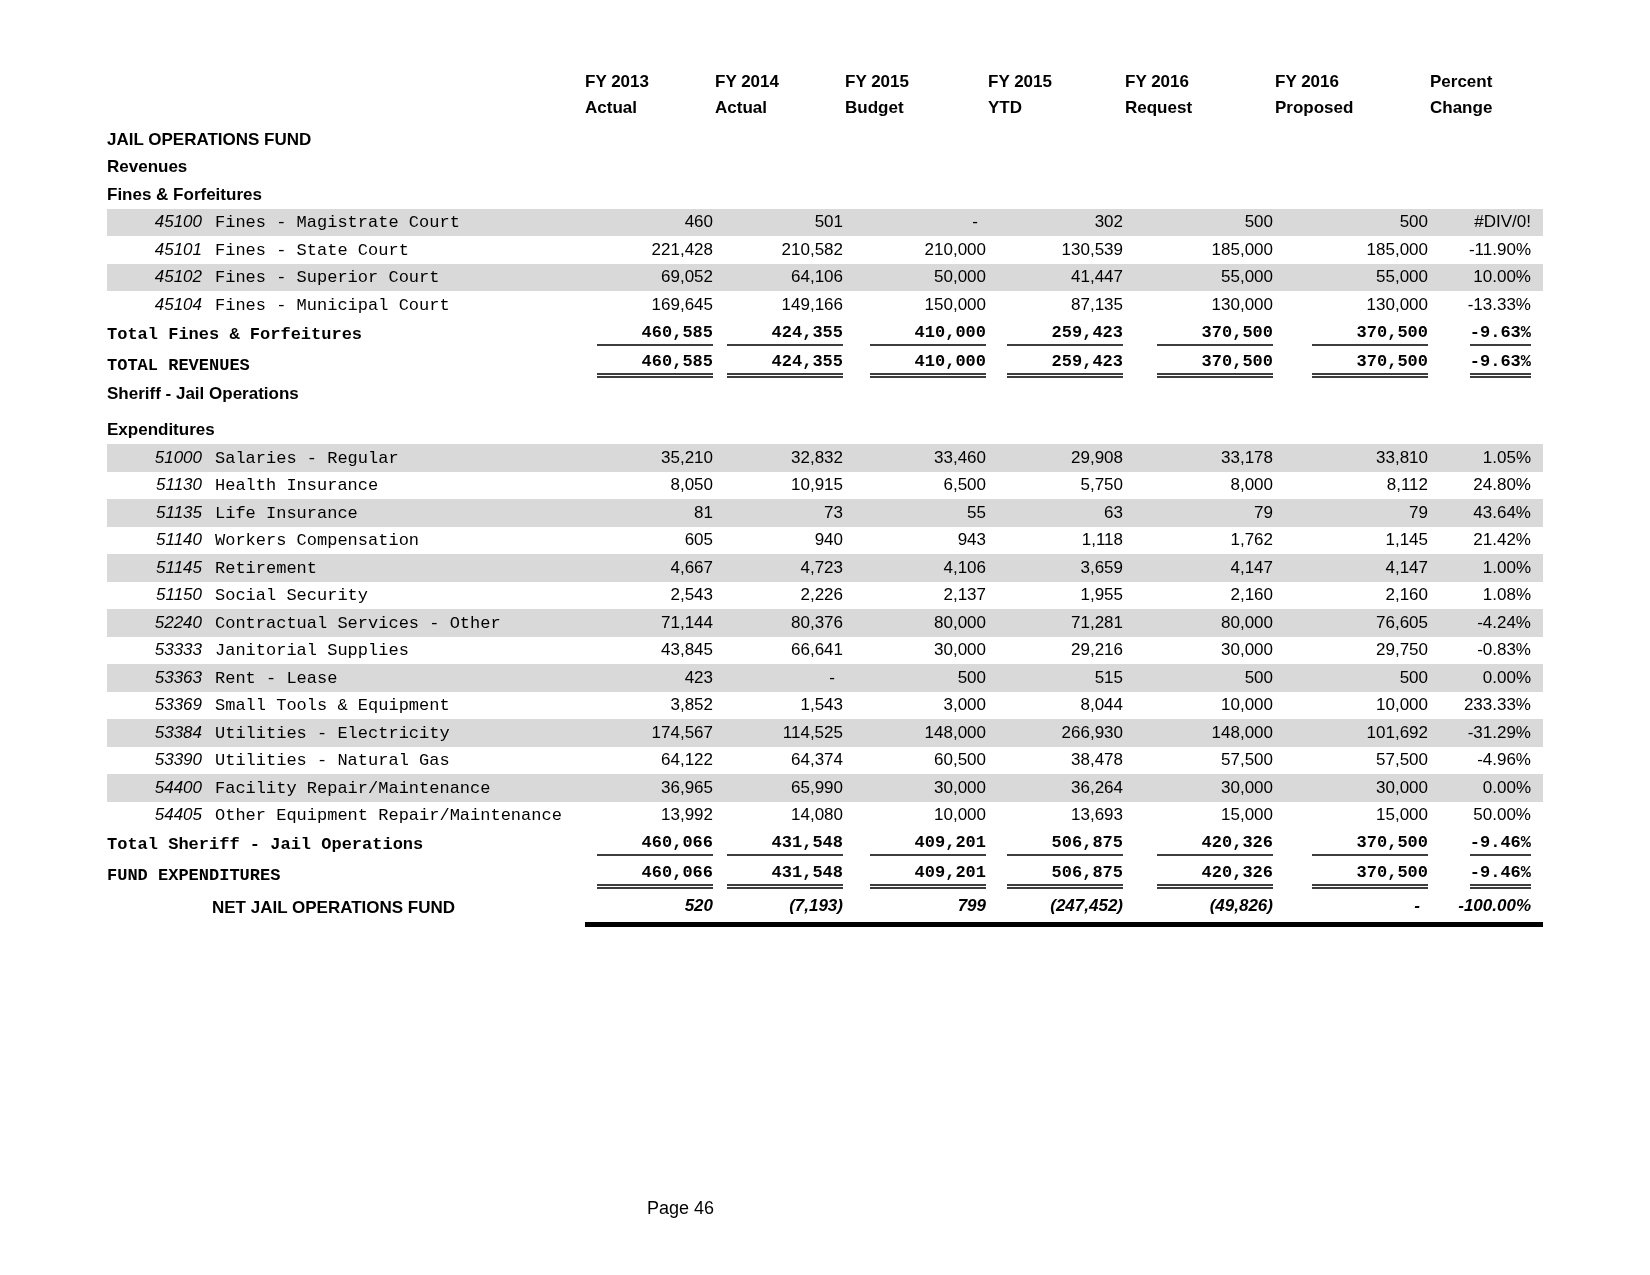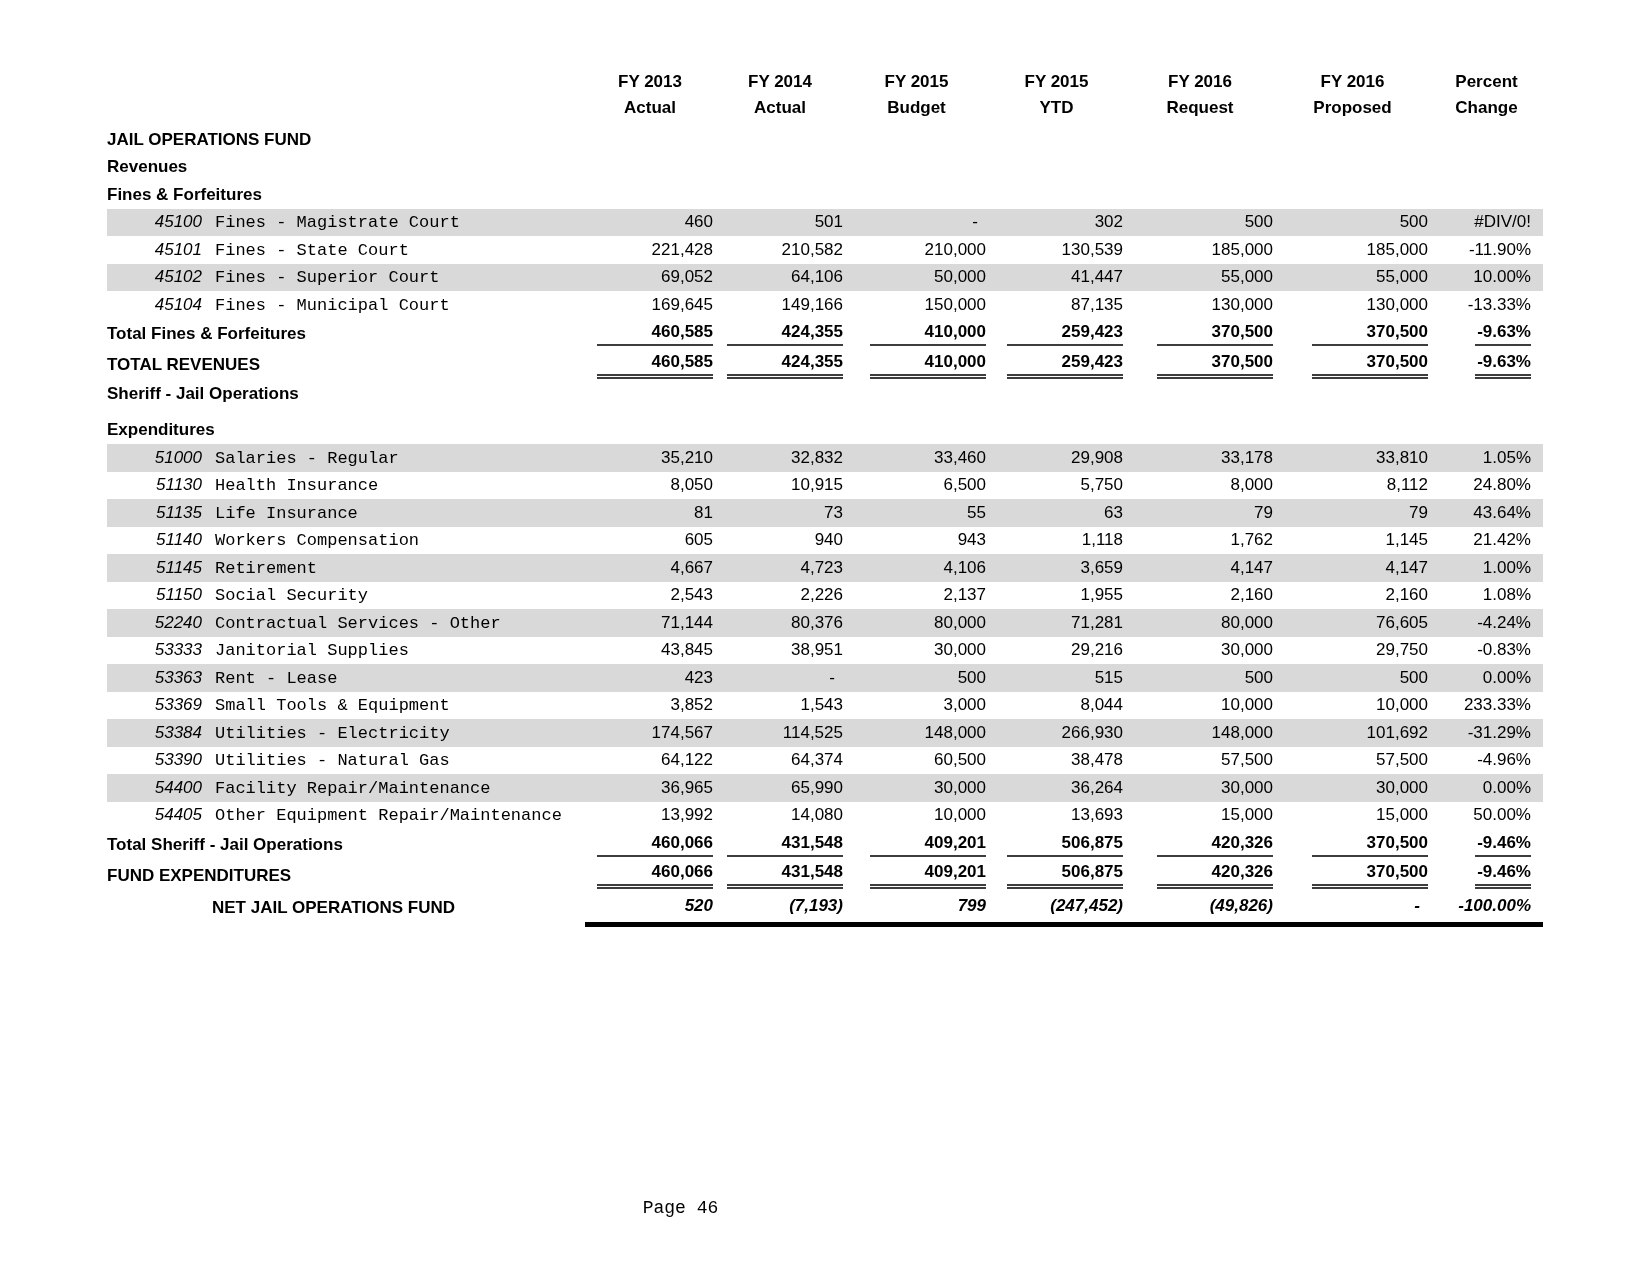--- a/index.html
+++ b/index.html
@@ -22,21 +22,21 @@
   table.budget {
     border-collapse: collapse;
     table-layout: fixed;
     width: 1436px;
     font-size: 17px;
     color: var(--ink);
   }
   thead tr { height: 60px; }
   thead th {
     font-weight: bold;
-    text-align: center;
+    text-align: left;
     vertical-align: bottom;
     padding: 0 0 5px 0;
     line-height: 26px;
     font-size: 17px;
   }
   tbody tr { height: 27.5px; }
   tbody td { padding: 0; vertical-align: middle; white-space: nowrap; }
 
   .cell-label { text-align: left; overflow: hidden; }
   .cell-num  { text-align: right; padding-right: 2px; }
@@ -52,40 +52,39 @@
   .acct {
     display: inline-block;
     width: 95px;
     text-align: right;
     font-style: italic;
     font-weight: normal;
   }
   .acct-name { margin-left: 13px; font-family: Liberation Mono, monospace; }
 
   .row-total { height: 31px; }
-  .row-total td { font-weight: bold; }
+  .row-total td { font-weight: bold; font-family: Liberation Mono, monospace; }
 
   .u { display: inline-block; text-align: right; min-width: 116px; padding-bottom: 2px; }
   .u.up { min-width: 56px; }
   .u1 { border-bottom: 2px solid var(--rule); }
   .u2 { border-bottom: 5px double var(--rule); }
 
   .row-net { height: 33px; }
   .row-net td { font-weight: bold; font-style: italic; }
   .row-net td.cell-num, .row-net td.cell-pct { border-bottom: 5px solid var(--net-rule); }
   .net-label { font-weight: bold; font-style: normal; padding-left: 105px; display: inline-block; }
 
   .footer {
     position: absolute;
     left: 0; top: 1198px;
     width: 1361px;
     text-align: center;
     font-size: 18px;
     color: var(--ink);
-    font-family: Liberation Mono, monospace;
   }
 </style>
 </head>
 <body>
 
 <div class="page">
   <div class="sheet">
     <table class="budget">
       <colgroup>
         <col style="width:478px">
@@ -272,21 +271,21 @@
             <td class="cell-num"><span>80,376</span></td>
             <td class="cell-num"><span>80,000</span></td>
             <td class="cell-num"><span>71,281</span></td>
             <td class="cell-num"><span>80,000</span></td>
             <td class="cell-num"><span>76,605</span></td>
             <td class="cell-pct"><span>-4.24%</span></td>
           </tr>
           <tr class="row-account">
             <td class="cell-label"><span class="acct">53333</span><span class="acct-name">Janitorial Supplies</span></td>
             <td class="cell-num"><span>43,845</span></td>
-            <td class="cell-num"><span>38,951</span></td>
+            <td class="cell-num"><span>66,641</span></td>
             <td class="cell-num"><span>30,000</span></td>
             <td class="cell-num"><span>29,216</span></td>
             <td class="cell-num"><span>30,000</span></td>
             <td class="cell-num"><span>29,750</span></td>
             <td class="cell-pct"><span>-0.83%</span></td>
           </tr>
           <tr class="row-account shaded">
             <td class="cell-label"><span class="acct">53363</span><span class="acct-name">Rent - Lease</span></td>
             <td class="cell-num"><span>423</span></td>
             <td class="cell-num dash"><span>-</span></td>

